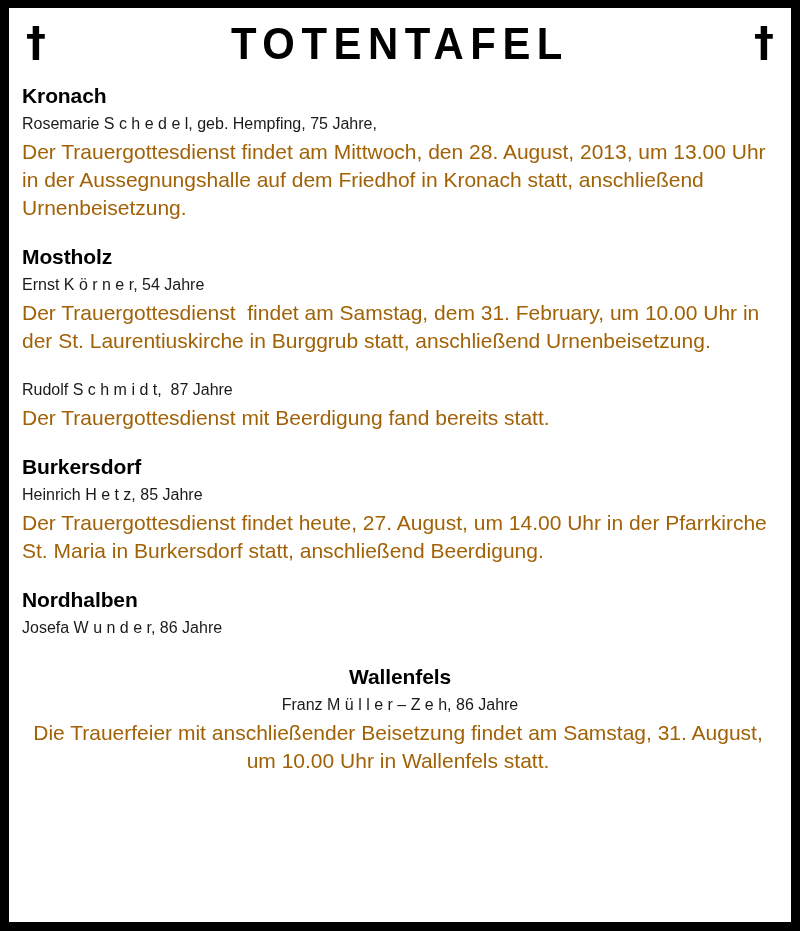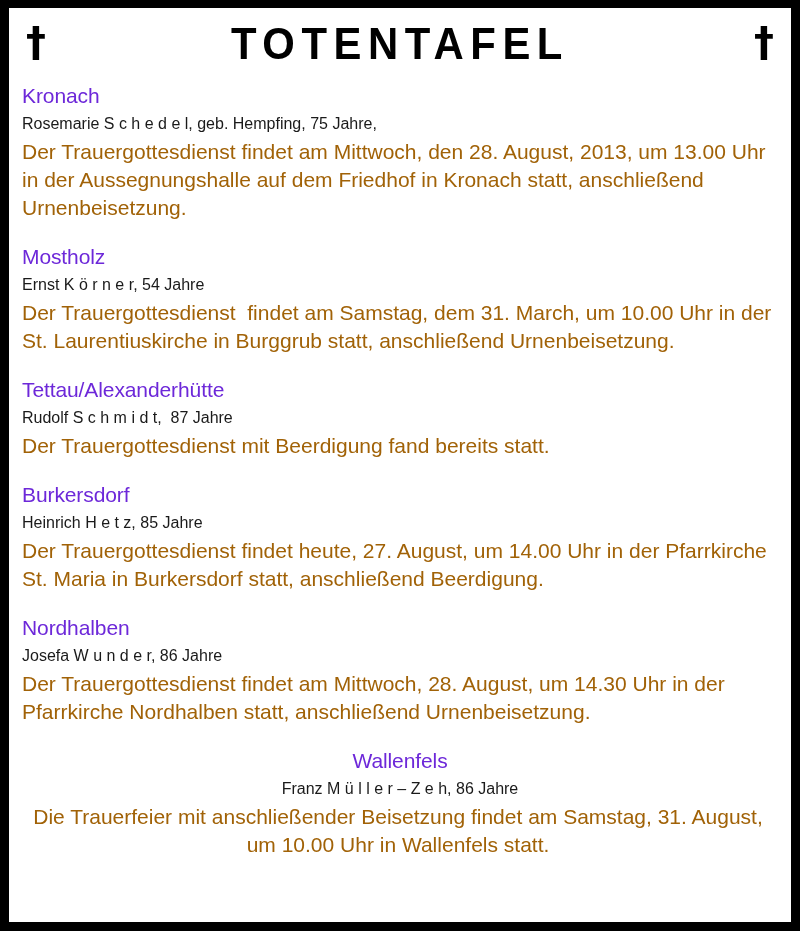--- a/index.html
+++ b/index.html
@@ -74,22 +74,22 @@
     padding: 0;
   }
   .entry:last-child {
     margin-bottom: 0;
     text-align: center;
   }
 
   .entry-place {
     font-size: 21px;
     line-height: 28px;
-    font-weight: 400;
-    color: #6d28d9;
+    font-weight: 700;
+    color: #000000;
     letter-spacing: -0.1px;
   }
 
   .entry-person {
     font-size: 16px;
     line-height: 28px;
     font-weight: 400;
     color: #1a1a1a;
     white-space: pre;
   }
@@ -119,39 +119,37 @@
 
       <li class="entry">
         <div class="entry-place">Kronach</div>
         <div class="entry-person">Rosemarie S c h e d e l, geb. Hempfing, 75 Jahre,</div>
         <div class="entry-details">Der Trauergottesdienst findet am Mittwoch, den 28. August, 2013, um 13.00 Uhr in der Aussegnungshalle auf dem Friedhof in Kronach statt, anschließend Urnenbeisetzung.</div>
       </li>
 
       <li class="entry">
         <div class="entry-place">Mostholz</div>
         <div class="entry-person">Ernst K ö r n e r, 54 Jahre</div>
-        <div class="entry-details">Der Trauergottesdienst  findet am Samstag, dem 31. March, um 10.00 Uhr in der St. Laurentiuskirche in Burggrub statt, anschließend Urnenbeisetzung.</div>
+        <div class="entry-details">Der Trauergottesdienst  findet am Samstag, dem 31. February, um 10.00 Uhr in der St. Laurentiuskirche in Burggrub statt, anschließend Urnenbeisetzung.</div>
       </li>
 
       <li class="entry">
-        <div class="entry-place">Tettau/Alexanderhütte</div>
         <div class="entry-person">Rudolf S c h m i d t,  87 Jahre</div>
         <div class="entry-details">Der Trauergottesdienst mit Beerdigung fand bereits statt.</div>
       </li>
 
       <li class="entry">
         <div class="entry-place">Burkersdorf</div>
         <div class="entry-person">Heinrich H e t z, 85 Jahre</div>
         <div class="entry-details">Der Trauergottesdienst findet heute, 27. August, um 14.00 Uhr in der Pfarrkirche St. Maria in Burkersdorf statt, anschließend Beerdigung.</div>
       </li>
 
       <li class="entry">
         <div class="entry-place">Nordhalben</div>
         <div class="entry-person">Josefa W u n d e r, 86 Jahre</div>
-        <div class="entry-details">Der Trauergottesdienst findet am Mittwoch, 28. August, um 14.30 Uhr in der Pfarrkirche Nordhalben statt, anschließend Urnenbeisetzung.</div>
       </li>
 
       <li class="entry">
         <div class="entry-place">Wallenfels</div>
         <div class="entry-person">Franz M ü l l e r – Z e h, 86 Jahre</div>
         <div class="entry-details">Die Trauerfeier mit anschließender Beisetzung findet am Samstag, 31. August, um 10.00 Uhr in Wallenfels statt.</div>
       </li>
 
     </ul>
   </div>

